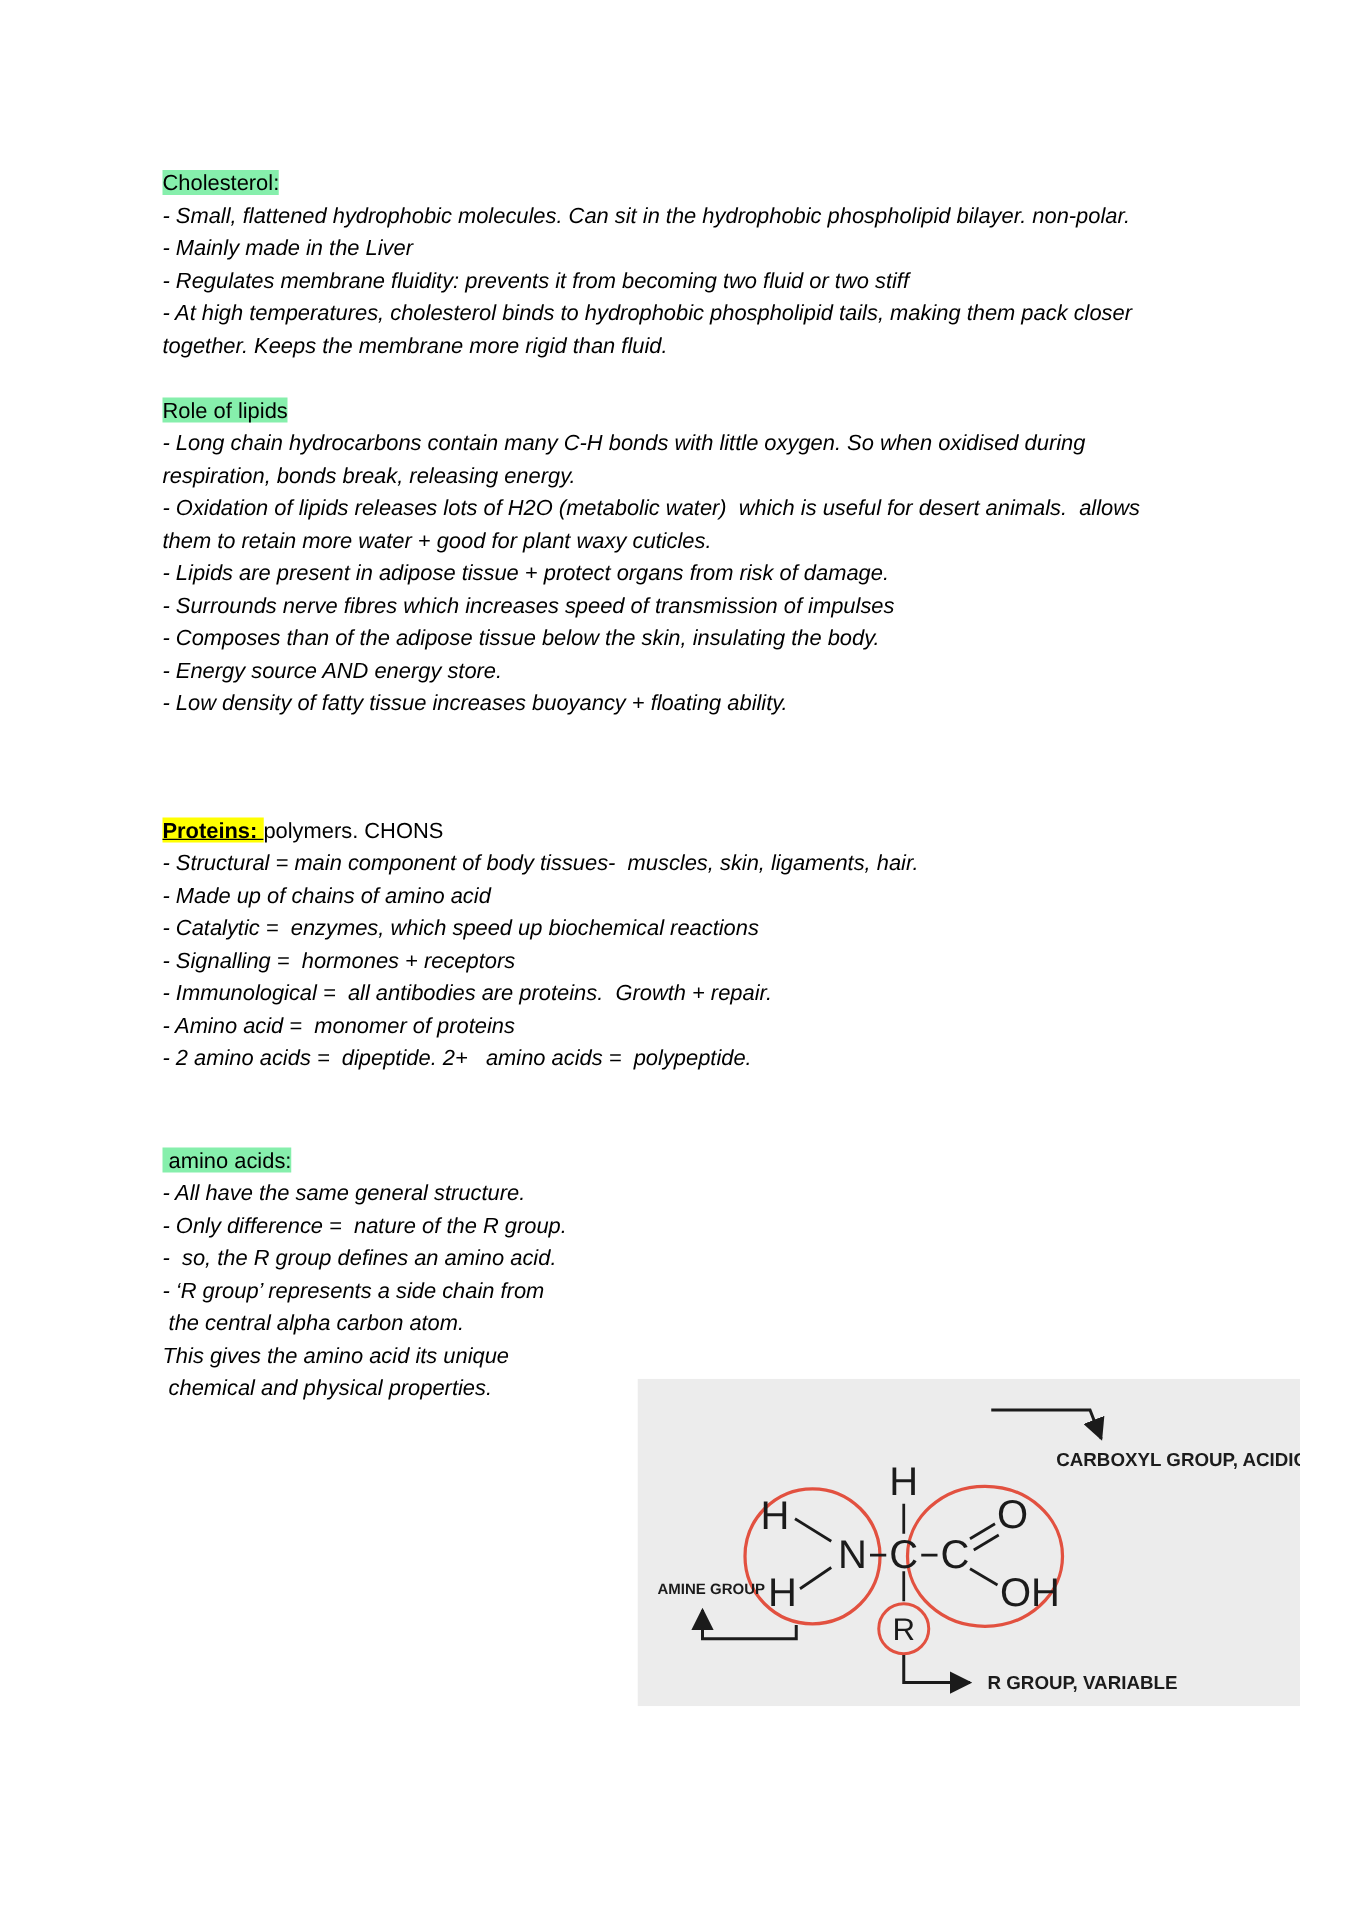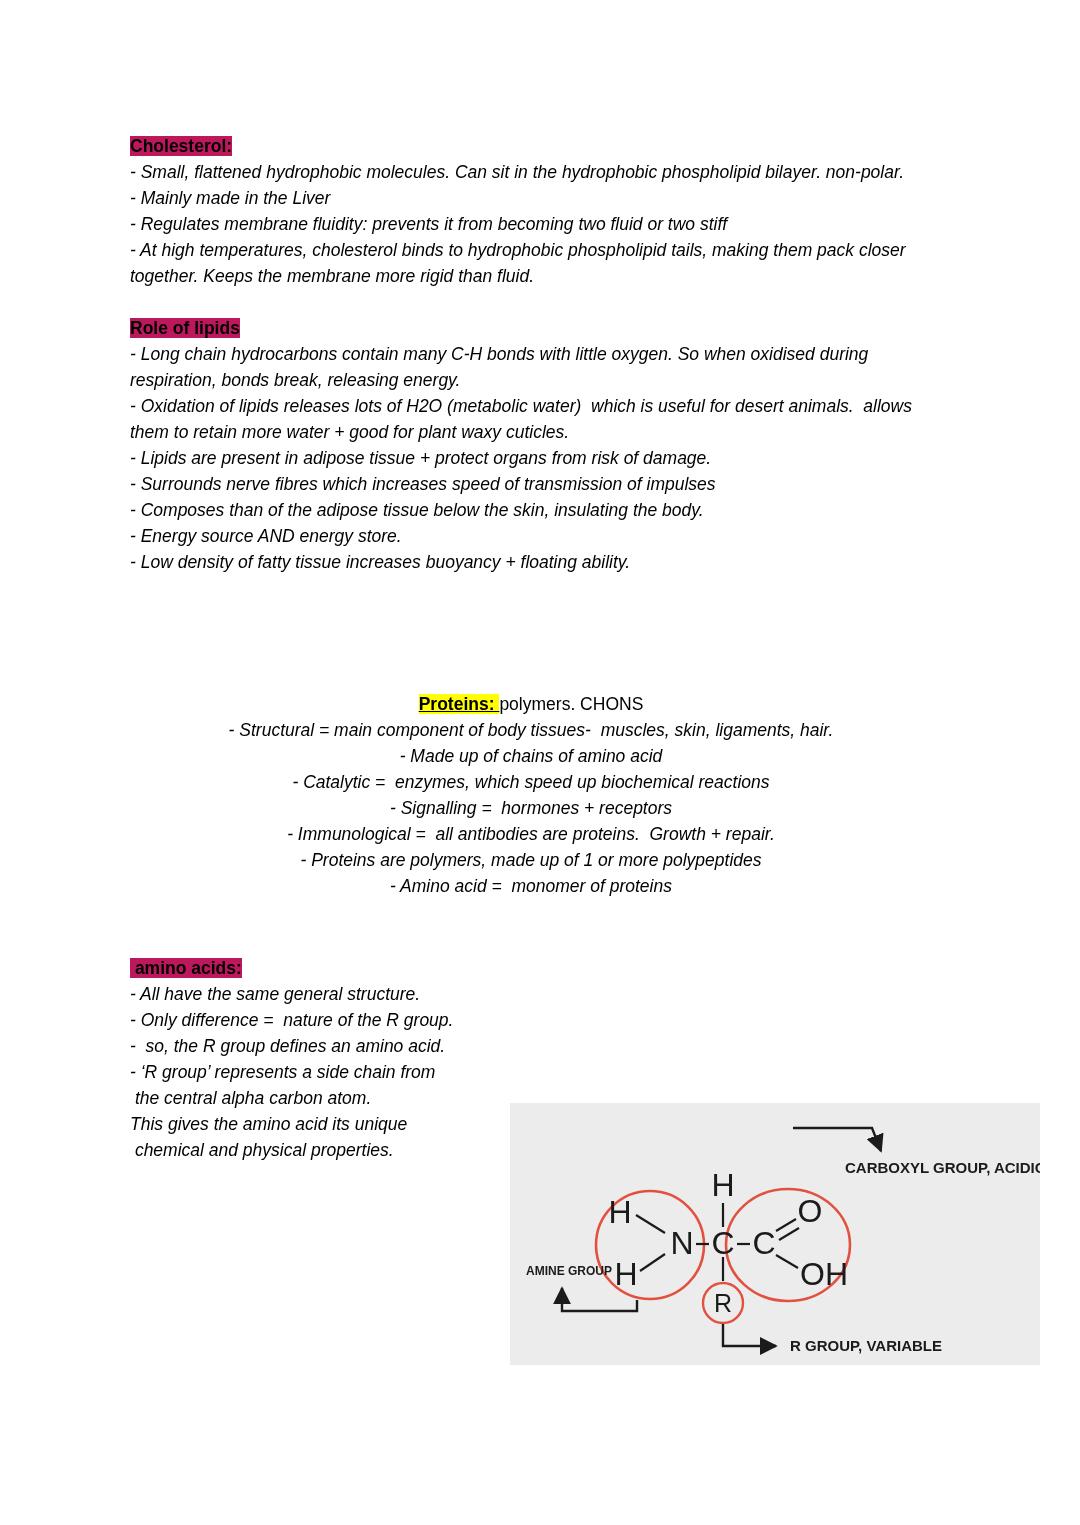--- a/index.html
+++ b/index.html
@@ -7,24 +7,24 @@
   body {
     width: 1080px; height: 1525px;
     background: #ffffff;
     font-family: "Liberation Sans", sans-serif;
     color: #000;
   }
   .page { position: relative; width: 1080px; height: 1525px; background: #fff; overflow: hidden; }
   .content { position: absolute; left: 130px; top: 133px; width: 802px; font-size: 17.5px; line-height: 26px; }
   .line { white-space: pre-wrap; font-style: italic; }
   .hrow { white-space: pre-wrap; }
-  .hl-pink { background: #be185d; font-weight: bold; }
+  .hl-pink { background: #86efac; font-weight: normal; }
   .hl-yellow { background: #ffff00; font-weight: bold; text-decoration: underline; }
   .sec-role { margin-top: 26px; }
-  .sec-proteins { margin-top: 116px; text-align: center; }
+  .sec-proteins { margin-top: 76px; }
   .sec-amino { margin-top: 56px; width: 392px; }
   .diagram { position: absolute; left: 510px; top: 1103px; width: 530px; height: 262px; }
   .diagram svg { display: block; }
   .diagram text { font-family: "Liberation Sans", sans-serif; fill: #1b1b1b; }
   .atom { font-size: 32px; }
   .atom-small { font-size: 25px; }
   .dlabel { font-size: 15px; font-weight: 600; fill: #222; }
   .dlabel-small { font-size: 12px; font-weight: 600; fill: #222; }
 </style>
 </head>
@@ -58,22 +58,22 @@
     </section>
 
     <section class="sec-proteins">
       <div class="hrow"><span class="hl-yellow">Proteins: </span><span>polymers. CHONS</span></div>
       <div>
           <div class="line">- Structural = main component of body tissues-  muscles, skin, ligaments, hair.</div>
           <div class="line">- Made up of chains of amino acid</div>
           <div class="line">- Catalytic =  enzymes, which speed up biochemical reactions</div>
           <div class="line">- Signalling =  hormones + receptors</div>
           <div class="line">- Immunological =  all antibodies are proteins.  Growth + repair.</div>
-          <div class="line">- Proteins are polymers, made up of 1 or more polypeptides</div>
           <div class="line">- Amino acid =  monomer of proteins</div>
+          <div class="line">- 2 amino acids =  dipeptide. 2+   amino acids =  polypeptide.</div>
         </div>
     </section>
 
     <section class="sec-amino">
       <div class="hrow"><span class="hl-pink"> amino acids:</span></div>
       <div>
           <div class="line">- All have the same general structure.</div>
           <div class="line">- Only difference =  nature of the R group.</div>
           <div class="line">-  so, the R group defines an amino acid.</div>
           <div class="line">- ‘R group’ represents a side chain from</div>

